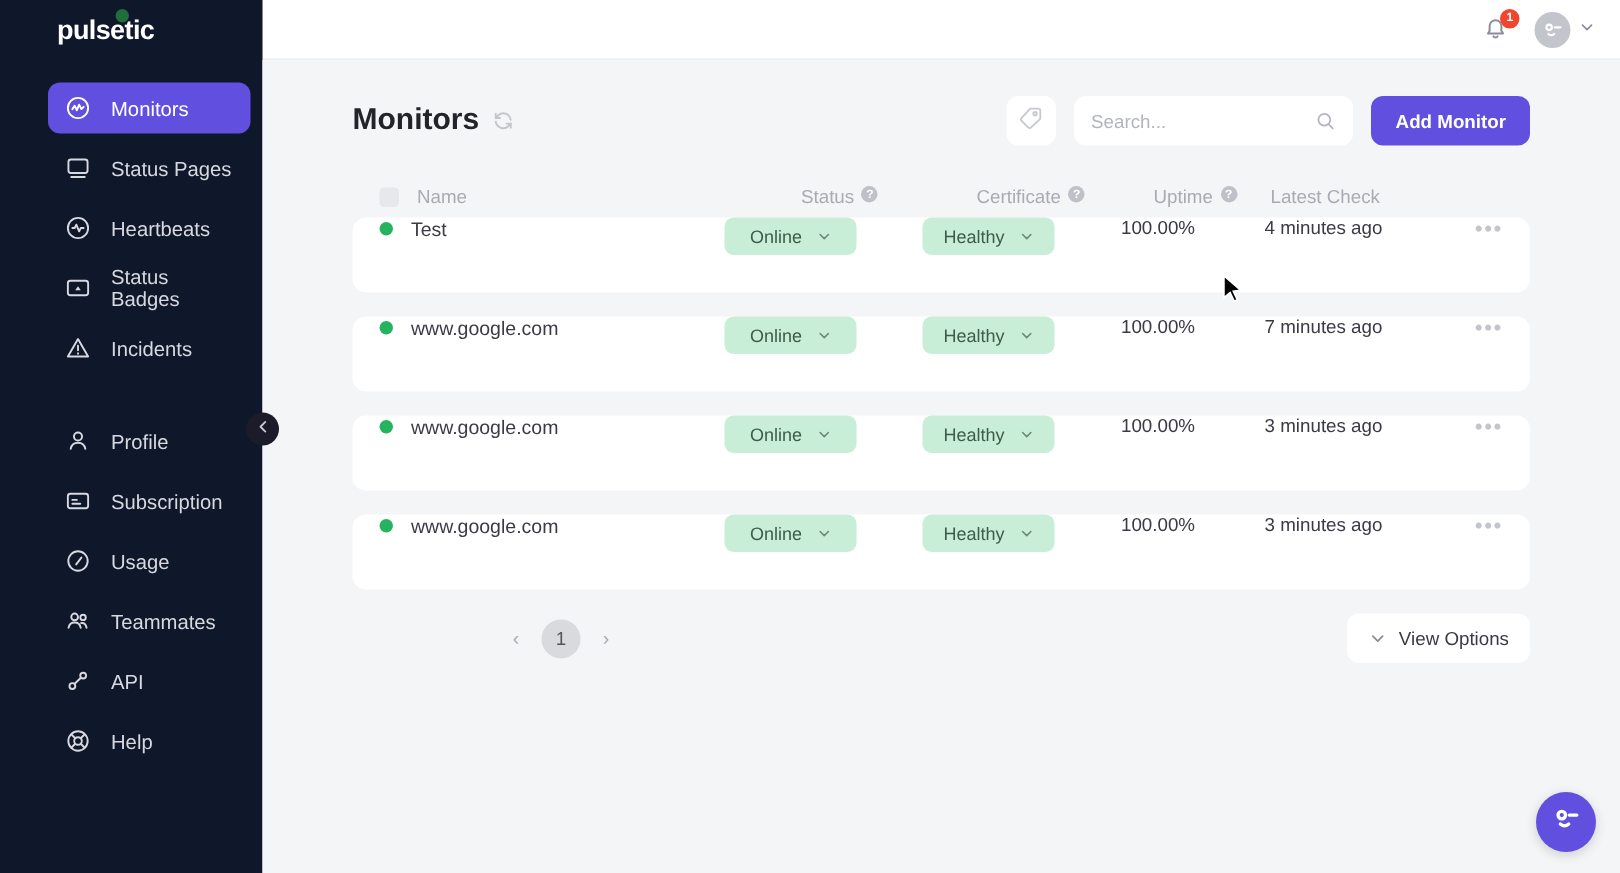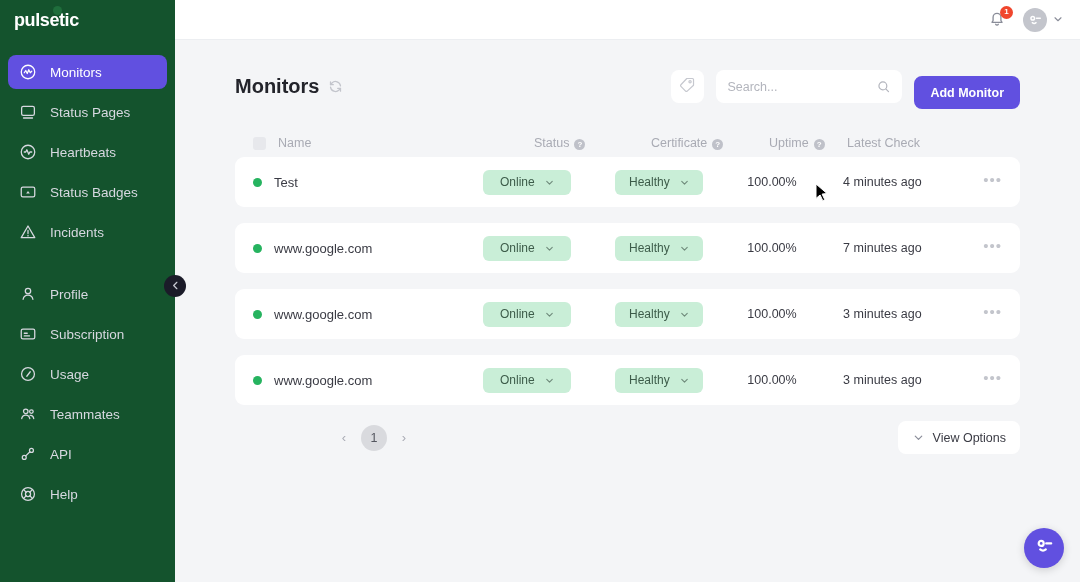--- a/index.html
+++ b/index.html
@@ -7,24 +7,25 @@
     width: 1080px; height: 582px;
     font-family: "Liberation Sans", sans-serif;
     background: #f4f5f7;
     overflow: hidden;
   }
   .app { position: relative; width: 1080px; height: 582px; display: flex; }
 
   
   .sidebar {
     width: 175px; height: 582px;
-    background: #14532d;
+    background: #0f172a;
     display: flex; flex-direction: column;
     flex: 0 0 175px;
     position: relative;
+    padding-left: 24px;
   }
   .logo-wrap { height: 40px; display: flex; align-items: center; padding: 0 14px; }
   .logo {
     color: #ffffff; font-size: 18px; font-weight: bold;
     letter-spacing: -0.4px; position: relative;
   }
   .logo-dot {
     position: absolute; width: 9px; height: 9px; border-radius: 50%;
     background: #1f6e3c; right: 17px; top: -4px;
   }
@@ -92,45 +93,45 @@
   .search-box input {
     border: none; outline: none; flex: 1; font-size: 12.5px;
     color: #8b5cf6; font-family: "Liberation Sans", sans-serif; background: transparent; min-width: 0;
   }
   .search-box input::placeholder { color: #b3b5bd; }
   .search-ico { color: #b3b5bd; display: flex; cursor: pointer; }
   .add-btn {
     height: 33px; background: #6150e0; color: #fff;
     border: none; border-radius: 8px; padding: 0 16px;
     font-size: 12.5px; font-weight: bold; cursor: pointer;
-    font-family: "Liberation Sans", sans-serif; white-space: nowrap; margin-top: 12px;
+    font-family: "Liberation Sans", sans-serif; white-space: nowrap;
   }
 
   
   .tbl-head { display: flex; align-items: center; height: 28px; padding: 0 18px; margin-top: 14px; }
-  .th { font-size: 12.5px; color: #a9abb4; display: flex; align-items: flex-end; gap: 5px; }
+  .th { font-size: 12.5px; color: #a9abb4; display: flex; align-items: flex-start; gap: 5px; }
   .help-ico {
     width: 11px; height: 11px; border-radius: 50%; background: #bfc1c9;
     color: #fff; font-size: 8px; display: inline-flex;
     align-items: center; justify-content: center; font-weight: bold; cursor: pointer;
   }
   .chk {
     width: 13px; height: 13px; border-radius: 3px; background: #e7e8ec; cursor: pointer;
     flex: 0 0 13px;
   }
 
   .col-name   { width: 281px; display: flex; align-items: center; gap: 12px; }
   .col-status { width: 117px; }
   .col-cert   { width: 118px; }
   .col-uptime { width: 78px; }
   .col-check  { width: 145px; }
   .col-more   { flex: 1; display: flex; justify-content: flex-end; }
 
   .row {
-    display: flex; align-items: center; height: 50px;
+    display: flex; align-items: flex-start; height: 50px;
     background: #fff; border-radius: 9px; padding: 0 18px;
     margin-bottom: 16px; cursor: pointer; gap: 44px;
   }
   .dot { width: 9px; height: 9px; border-radius: 50%; background: #26b35f; flex: 0 0 9px; }
   .row-name { font-size: 13px; color: #3a3b44; }
   .badge {
     display: inline-flex; align-items: center; justify-content: center; gap: 9px;
     background: #c9eed7; color: #3d5c4a; border-radius: 6px;
     height: 25px; padding: 0 10px; font-size: 12px; cursor: pointer;
     min-width: 88px;

